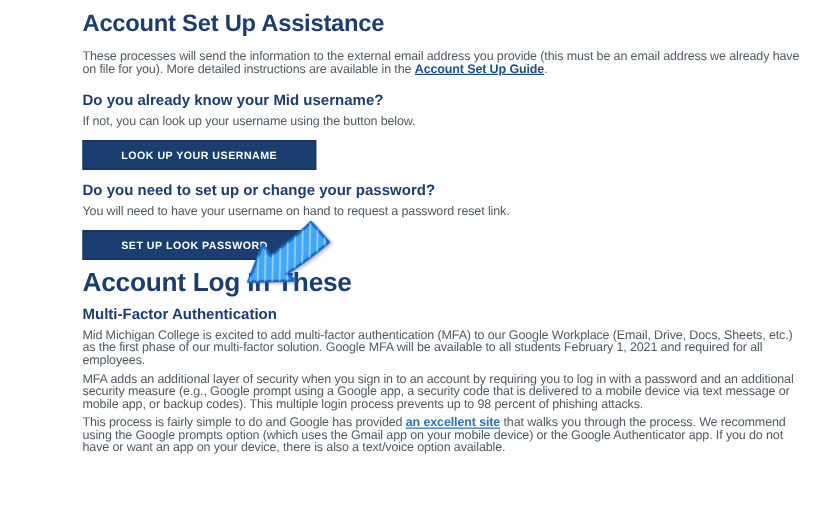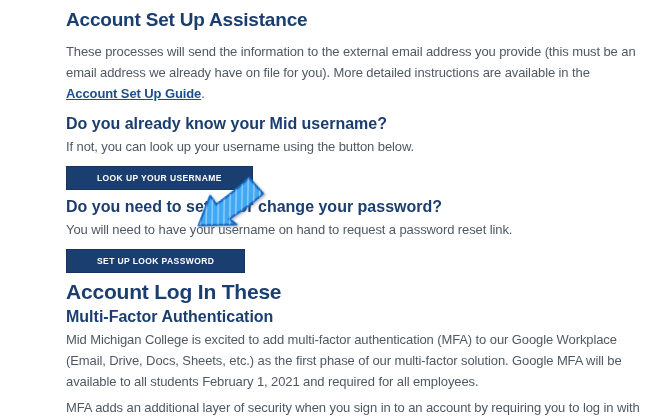--- a/index.html
+++ b/index.html
@@ -26,27 +26,27 @@
   }
   h2 {
     color: #1b3e70;
     font-size: 21px;
     line-height: 23px;
     letter-spacing: -0.2px;
     margin: 0 0 6px 0;
   }
   h3 {
     color: #1b3e70;
-    font-size: 16px;
+    font-size: 12px;
     line-height: 15px;
     margin: 0 0 5px 0;
   }
   p.body-text {
-    font-size: 13px;
-    line-height: 21px;
+    font-size: 10px;
+    line-height: 10px;
     letter-spacing: -0.1px;
     max-width: 576px;
     margin: 0 0 5px 0;
   }
   .gap-s  { height: 4px; }
   .gap-m  { height: 7px; }
   .gap-l  { height: 9px; }
   a { font-weight: bold; text-decoration: underline; cursor: pointer; }
   a.guide-link { color: #1d4f8c; }
   a.site-link  { color: #2d74b5; }

